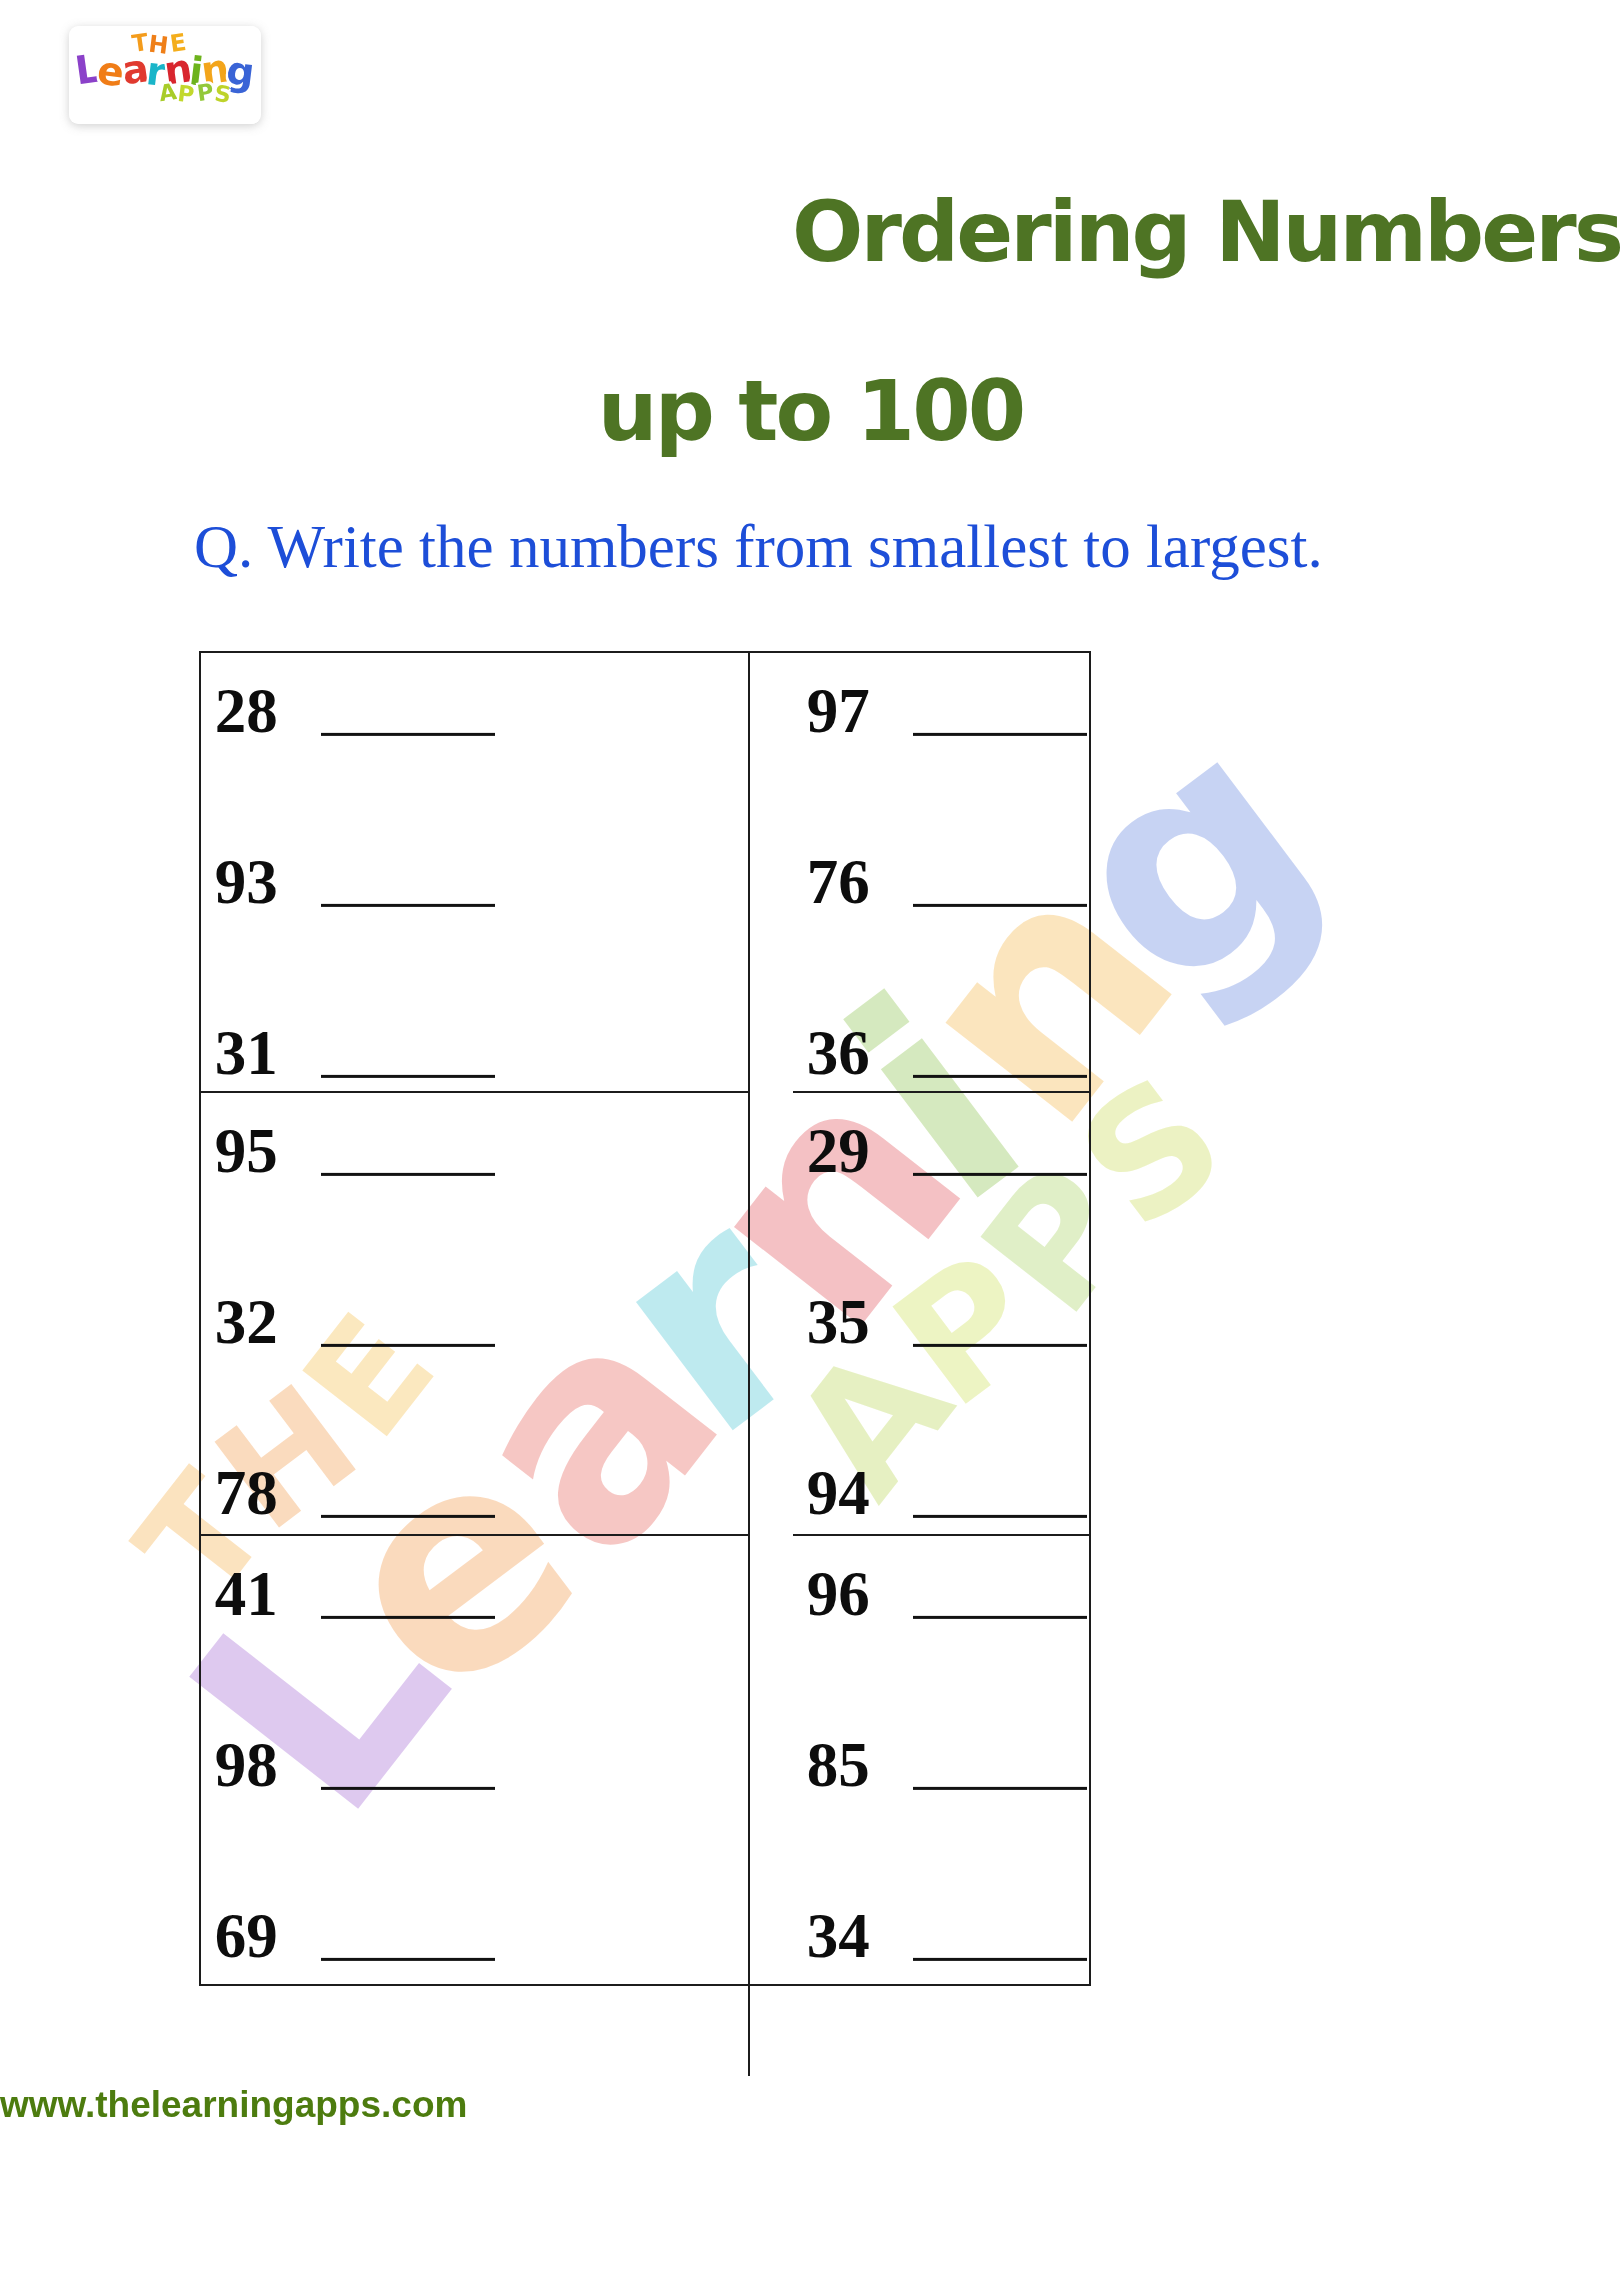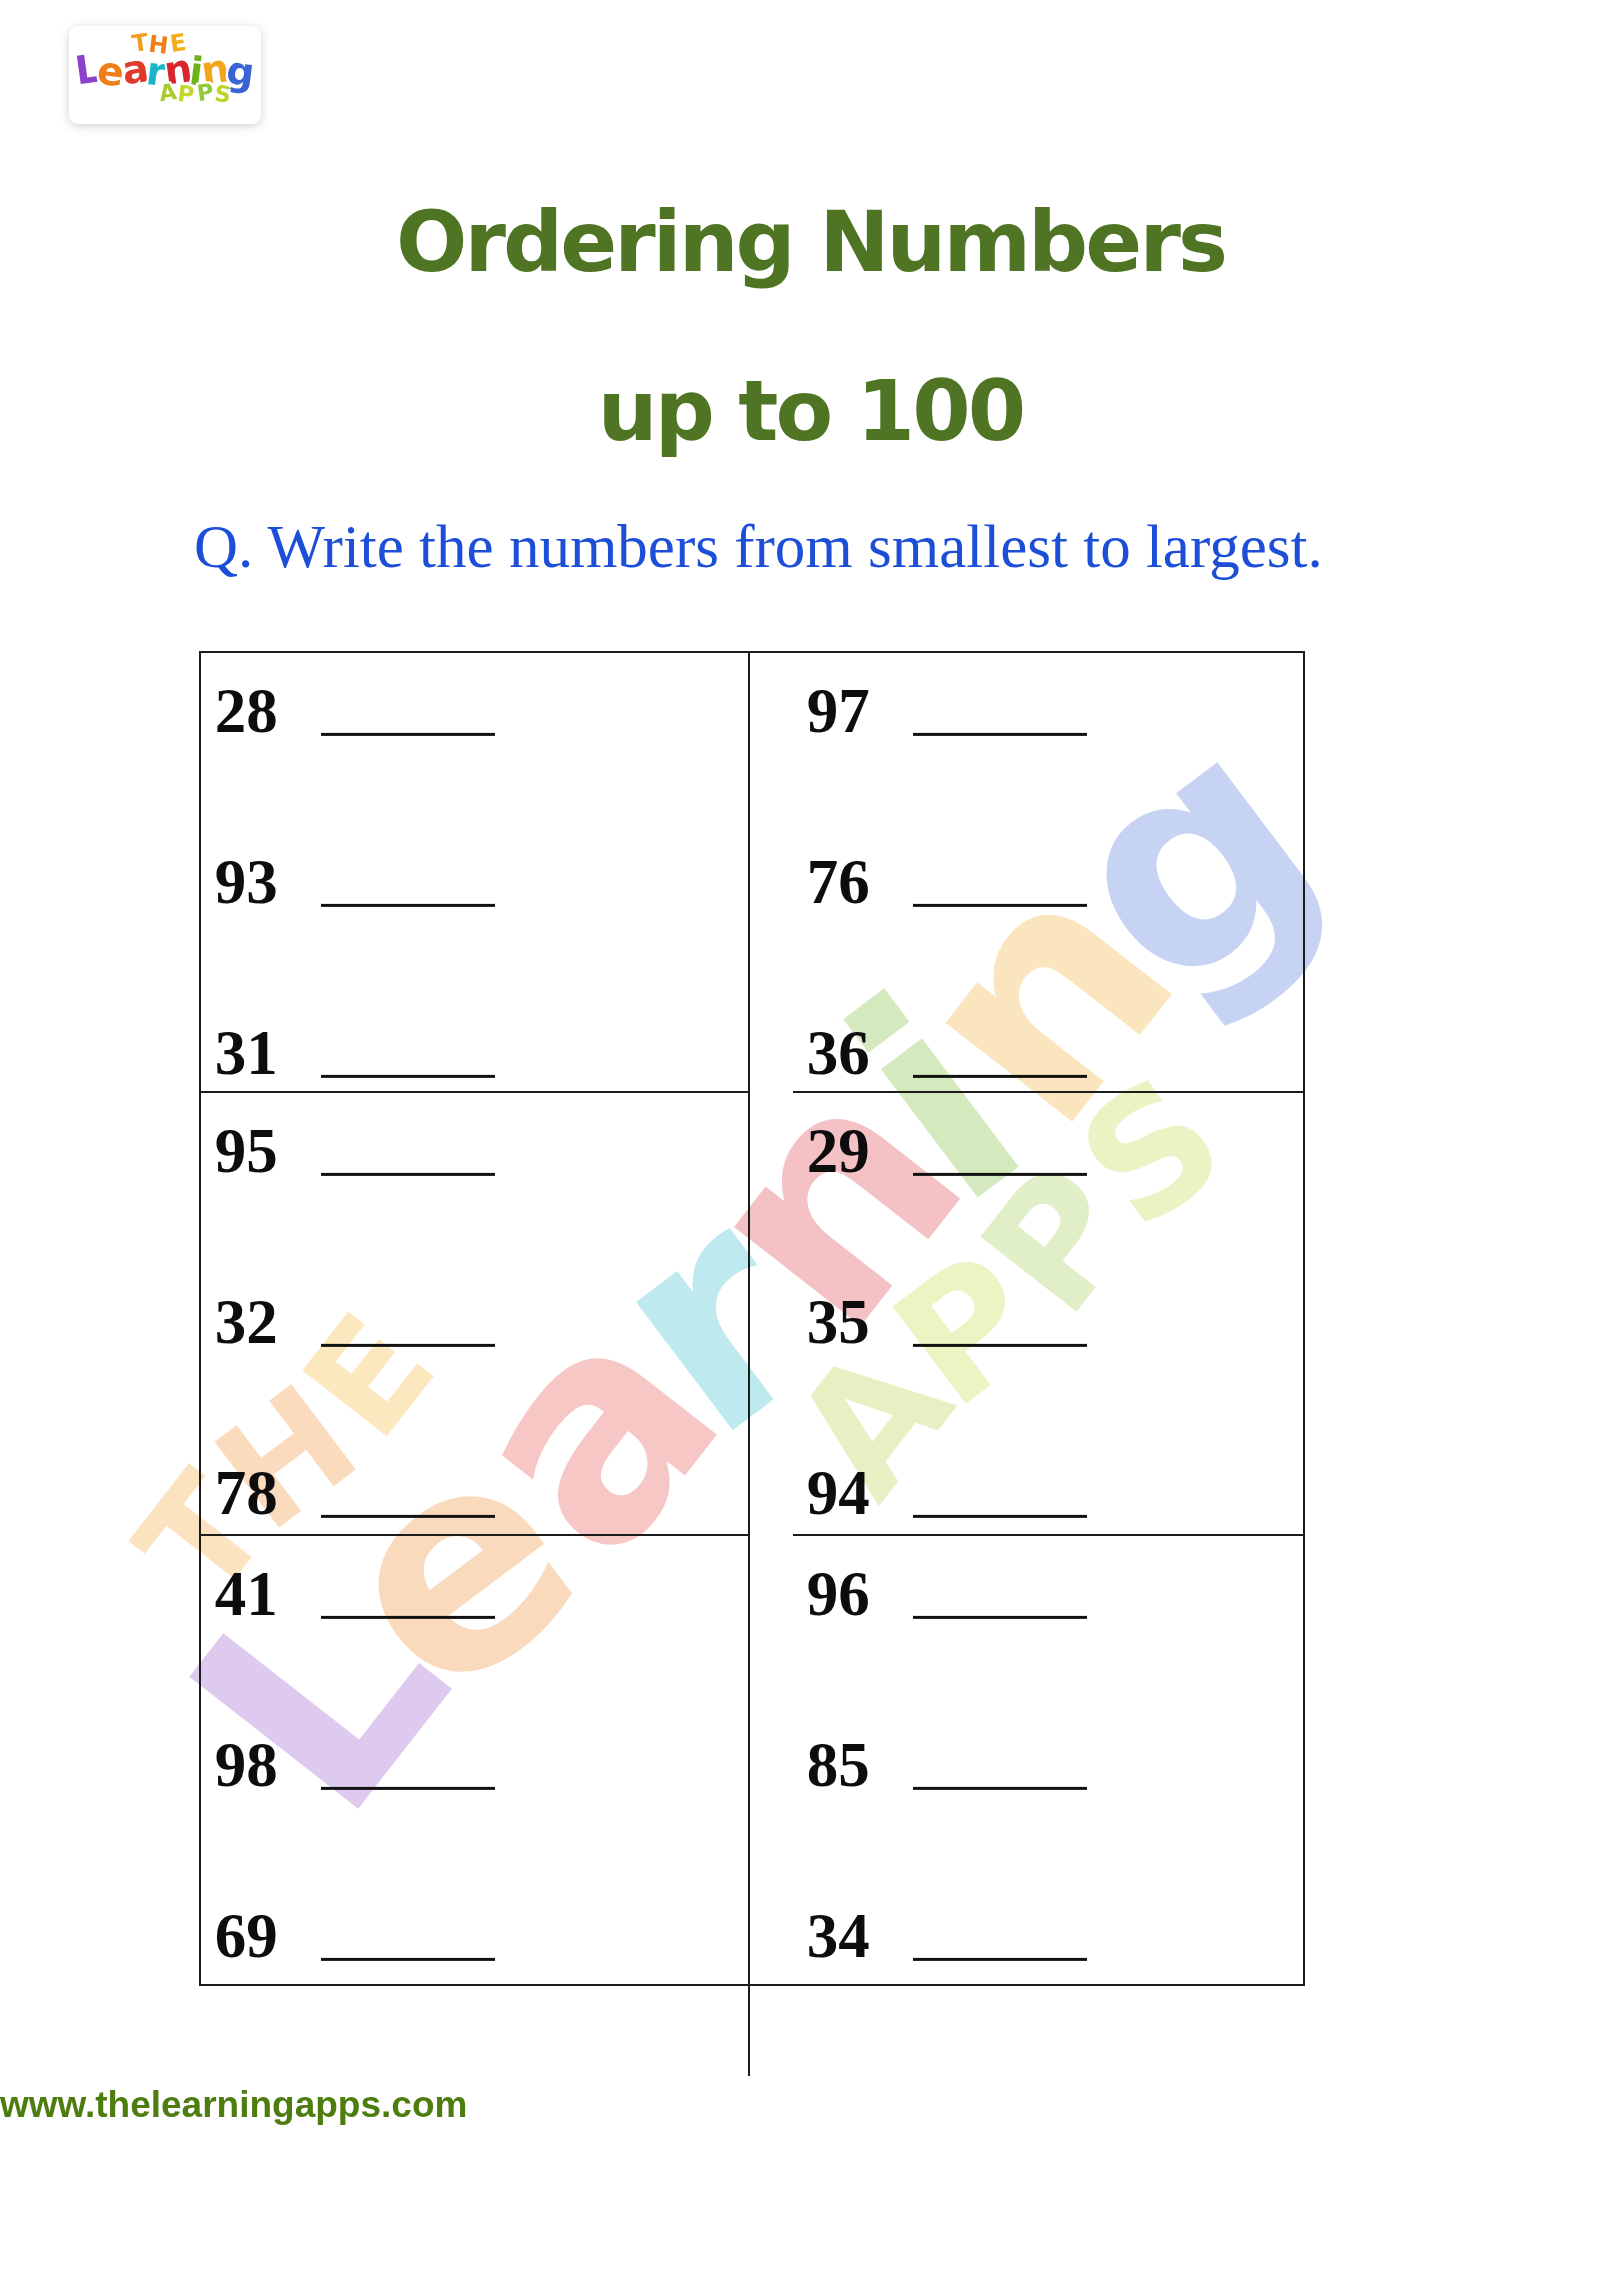--- a/index.html
+++ b/index.html
@@ -45,35 +45,35 @@
   .title,.subtitle{
     position:absolute;left:0;width:100%;
     text-align:center;
     font-family:"DejaVu Sans",sans-serif;
     font-weight:bold;
     font-size:84px;line-height:1;
     letter-spacing:-2.9px;
     color:var(--heading,#4e7424);
     z-index:2;
   }
-  .title{top:200px;}
+  .title{top:190px;text-align:right;}
   .subtitle{top:369px;}
 
   .question{
     position:absolute;left:194px;top:510px;
     font-family:"Liberation Serif",serif;
     font-size:61px;line-height:1.2;
     color:#1d4ed8;
     z-index:2;
   }
 
   
   .sheet-table{
     position:absolute;left:199px;top:651px;
-    width:1106px;height:1335px;
+    width:892px;height:1335px;
     box-sizing:border-box;
     border:2.9px solid #1c1c1c;
     display:grid;
     grid-template-columns:549px 1fr;
     grid-template-rows:440px 443px 1fr;
     z-index:2;
     background:transparent;
   }
   .cell{
     box-sizing:border-box;

